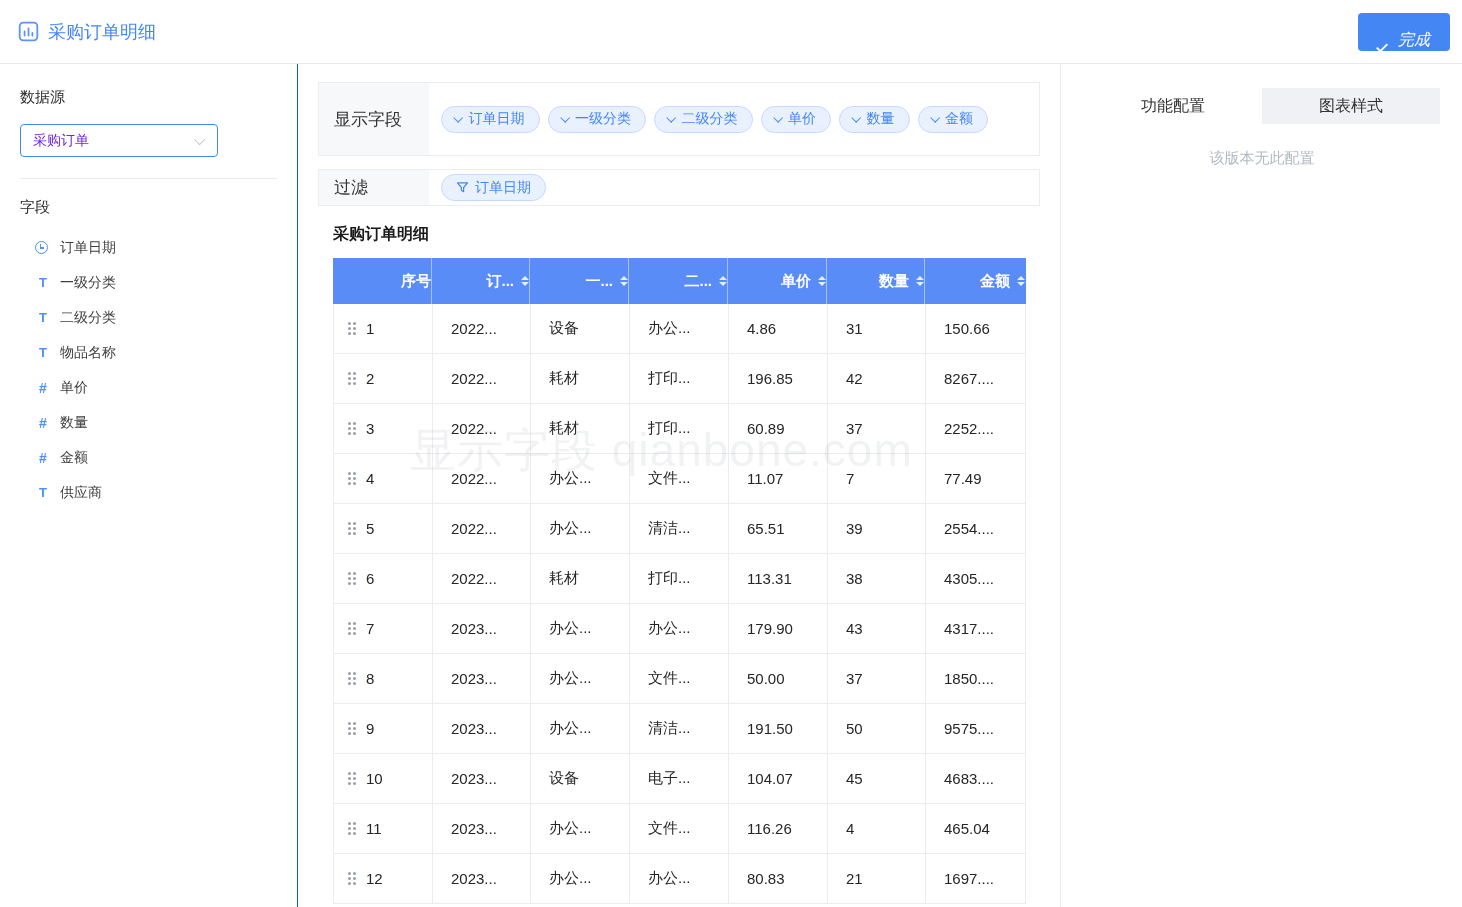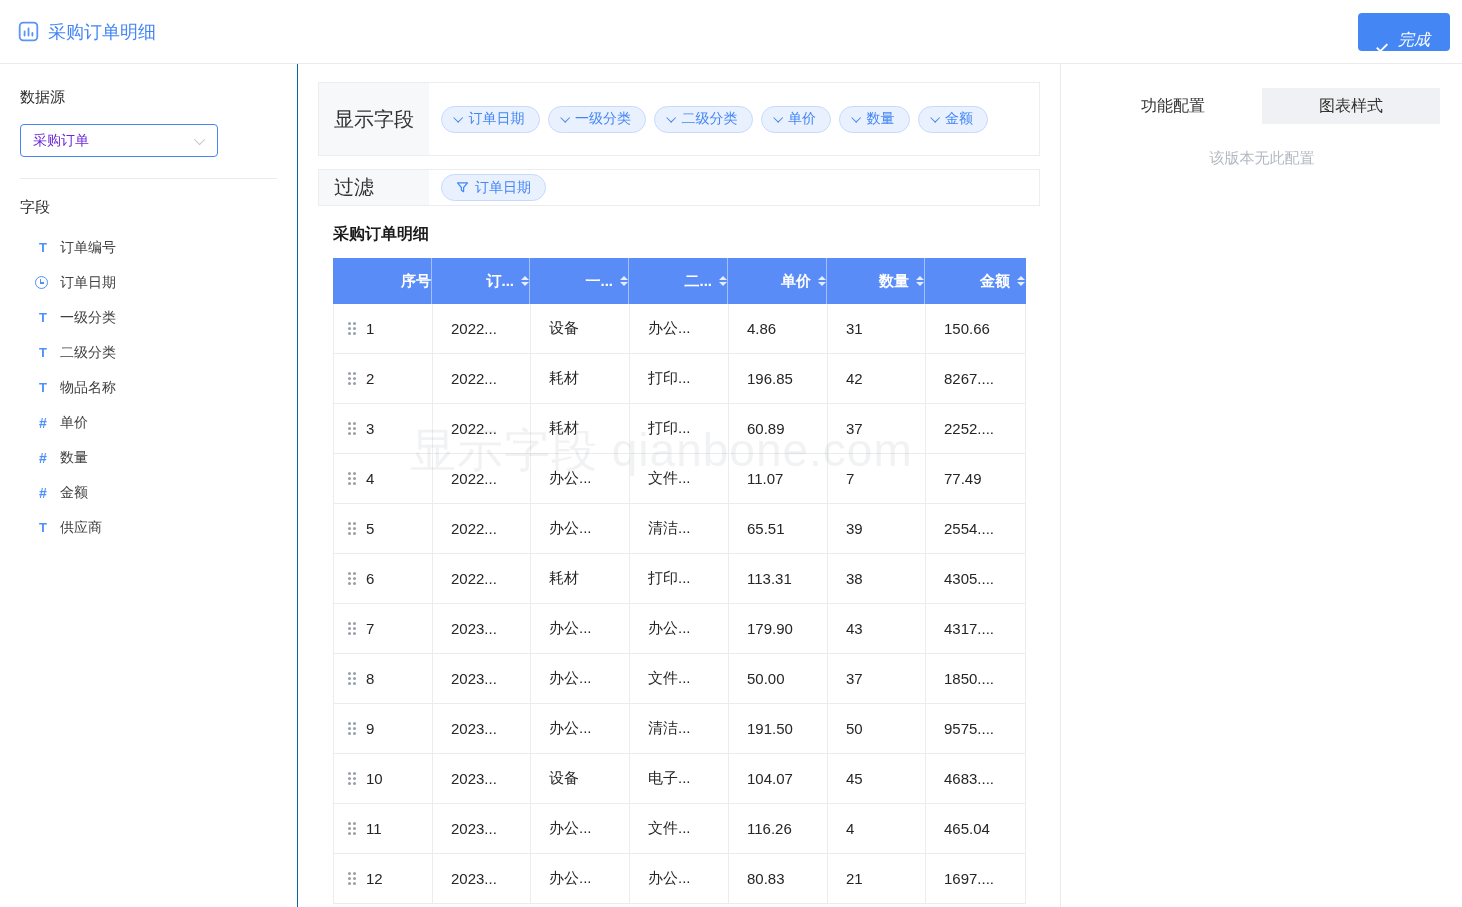--- a/index.html
+++ b/index.html
@@ -39,21 +39,21 @@
   .ficon.t-date { width:13px; height:13px; border:1.5px solid #4e92f9; border-radius:50%;
     position:relative; margin:0 3px 0 0; }
   .ficon.t-date::before { content:""; position:absolute; left:4.1px; top:1.6px; width:1.4px; height:3.8px; background:#4e92f9; }
   .ficon.t-date::after  { content:""; position:absolute; left:4.1px; top:5.2px; width:3.6px; height:1.4px; background:#4e92f9; }
   .field-label { font-size:14px; color:#404040; }
 
   
   .main { flex:1; position:relative; padding:18px 20px 0 20px; overflow:hidden; }
   .cfg-box { border:1px solid #ebedf0; display:flex; }
   .cfg-label { width:110px; flex:none; background:#f7f8fa; display:flex; align-items:center;
-    padding-left:15px; font-size:20px; color:#333;text-align:center; }
+    padding-left:15px; font-size:17px; color:#333;text-align:center; }
   .cfg-content { flex:1; padding:8px 12px; display:flex; flex-wrap:wrap; gap:6px 8px; align-items:center; }
   .box-display { min-height:74px; }
   .box-filter { margin-top:13px; min-height:36px; }
   .box-filter .cfg-content { padding:4px 12px; }
   .chip { height:27px; padding:0 14px; border-radius:14px; background:#E9F1FE; border:1px solid #C5DAFC;
     color:#4486F4; font-size:14px; display:inline-flex; align-items:center; gap:6px; cursor:pointer; white-space:nowrap; }
   .chev { width:6.5px; height:6.5px; border-left:1.6px solid currentColor; border-bottom:1.6px solid currentColor;
     transform:rotate(-45deg) translateY(-2px); flex:none; }
 
   
@@ -111,24 +111,20 @@
   <div class="sidebar">
     <div class="side-label">数据源</div>
     <div class="select">
       <span class="select-value">采购订单</span>
       <i class="sel-chev"></i>
     </div>
     <hr class="side-divider">
     <div class="side-label">字段</div>
     <div class="fields-list">
 
-        <div class="field-item">
-          <span class="ficon t-text"></span>
-          <span class="field-label">订单编号</span>
-        </div>
 
         <div class="field-item">
           <span class="ficon t-date"></span>
           <span class="field-label">订单日期</span>
         </div>
 
         <div class="field-item">
           <span class="ficon t-text"></span>
           <span class="field-label">一级分类</span>
         </div>

